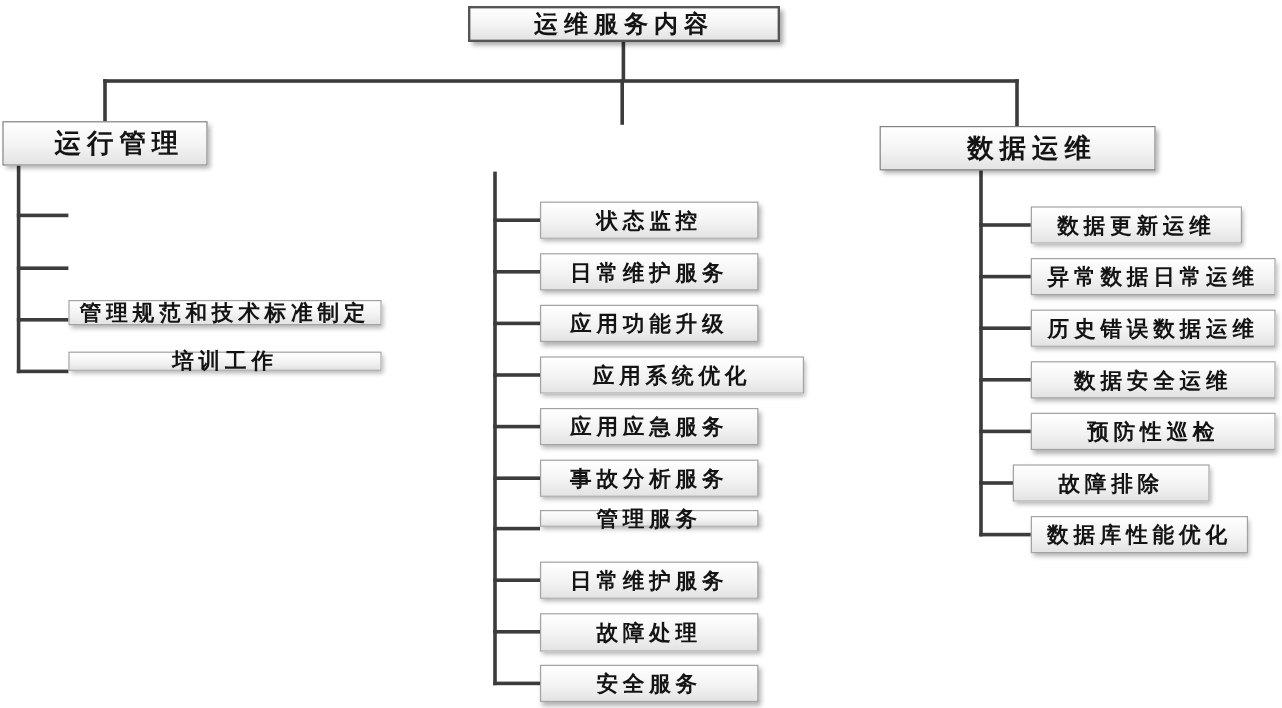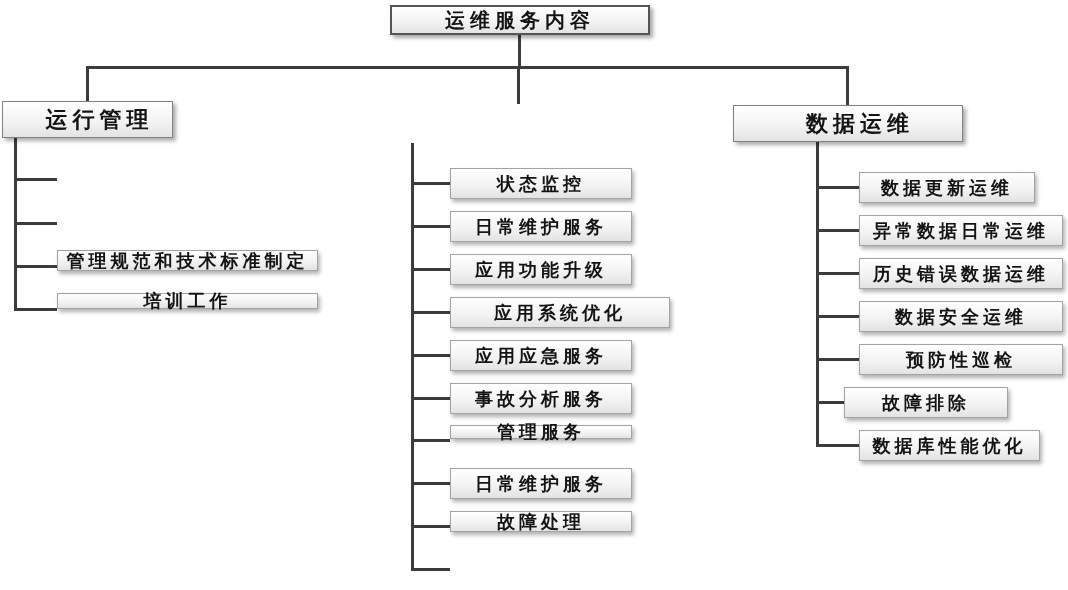--- a/index.html
+++ b/index.html
@@ -100,21 +100,22 @@
   <div class="box leaf" style="left:57px;top:293px;width:261px;height:16px">培训工作</div>
 
   <div class="box leaf" style="left:450px;top:168px;width:182px;height:31px">状态监控</div>
   <div class="box leaf" style="left:450px;top:211px;width:182px;height:31px">日常维护服务</div>
   <div class="box leaf" style="left:450px;top:254px;width:182px;height:31px">应用功能升级</div>
   <div class="box leaf" style="left:450px;top:297px;width:220px;height:31px">应用系统优化</div>
   <div class="box leaf" style="left:450px;top:340px;width:182px;height:31px">应用应急服务</div>
   <div class="box leaf" style="left:450px;top:383px;width:182px;height:31px">事故分析服务</div>
   <div class="box leaf" style="left:450px;top:425px;width:182px;height:14px">管理服务</div>
   <div class="box leaf" style="left:450px;top:468px;width:182px;height:31px">日常维护服务</div>
-  <div class="box leaf" style="left:450px;top:511px;width:182px;height:21px">故障处理</div>
+  <div class="box leaf" style="left:450px;top:511px;width:182px;height:32px">故障处理</div>
+  <div class="box leaf" style="left:450px;top:554px;width:182px;height:31px">安全服务</div>
 
   <div class="box leaf" style="left:859px;top:172px;width:176px;height:31px">数据更新运维</div>
   <div class="box leaf" style="left:859px;top:215px;width:204px;height:31px">异常数据日常运维</div>
   <div class="box leaf" style="left:859px;top:258px;width:204px;height:31px">历史错误数据运维</div>
   <div class="box leaf" style="left:859px;top:301px;width:204px;height:31px">数据安全运维</div>
   <div class="box leaf" style="left:859px;top:344px;width:204px;height:31px">预防性巡检</div>
   <div class="box leaf" style="left:844px;top:387px;width:164px;height:31px">故障排除</div>
   <div class="box leaf" style="left:859px;top:430px;width:181px;height:31px">数据库性能优化</div>
 
 </div>

